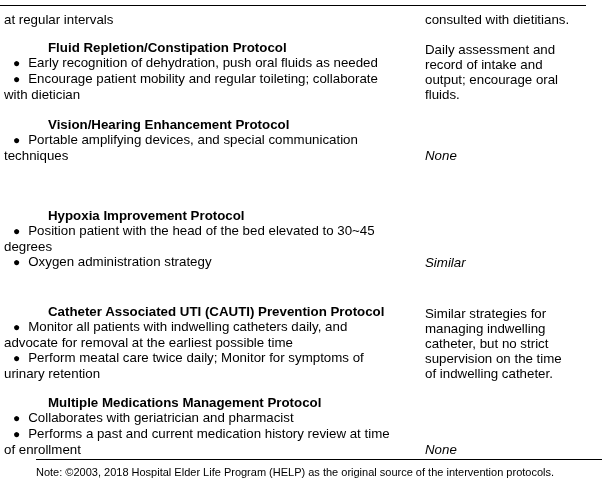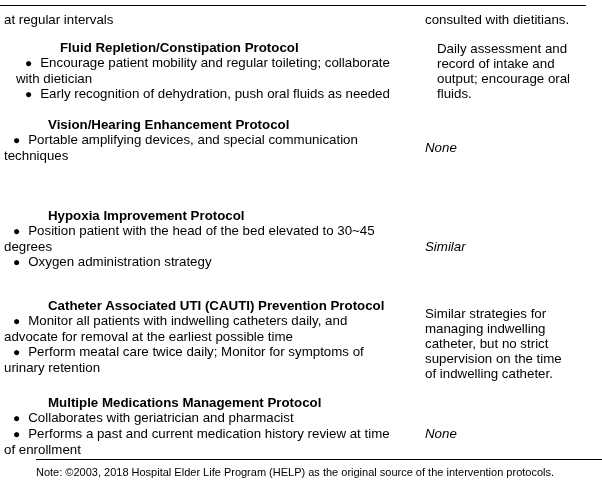--- a/index.html
+++ b/index.html
@@ -19,21 +19,21 @@
   .doc {
     padding-top: 5px;
   }
   .tablebody {
     width: 586px;
     border-top: 1.6px solid #000;
     padding-top: 6px;
   }
   .row {
     display: flex;
-    align-items: center;
+    align-items: flex-end;
   }
   .cell-l {
     width: 425px;
     box-sizing: border-box;
     padding-left: 4px;
     flex-shrink: 0;
   }
   .cell-r {
     flex: 1;
   }
@@ -48,21 +48,21 @@
   }
   .bullet-item {
     text-indent: 9px;
   }
   .bullet {
     font-size: 12px;
     margin-right: 8px;
   }
   .cmp.offset { margin-top: 15px; }
   .cmp.italic { font-style: italic; }
-  .sec0 { margin-bottom: 15px; padding-left: 12px; }
+  .sec0 { margin-bottom: 15px; }
   .sec1 { margin-bottom: 45px; }
   .sec2 { margin-bottom: 21px; }
   .sec3 { margin-bottom: 14px; }
   .sec4 { margin-bottom: 2px; }
   .footer {
     width: 586px;
     border-top: 1.6px solid #000;
     padding-top: 6px;
     font-size: 11px;
     line-height: 13px;
@@ -80,22 +80,22 @@
         <p>at regular intervals</p>
       </div>
       <div class="cell-r">
         <p>consulted with dietitians.</p>
       </div>
     </div>
 
     <div class="row sec0">
       <div class="cell-l">
         <h3 class="ptitle">Fluid Repletion/Constipation Protocol</h3>
+        <p class="bullet-item"><span class="bullet">●</span><span>Early recognition of dehydration, push oral fluids as needed</span></p>
         <p class="bullet-item"><span class="bullet">●</span><span>Encourage patient mobility and regular toileting; collaborate<br>with dietician</span></p>
-        <p class="bullet-item"><span class="bullet">●</span><span>Early recognition of dehydration, push oral fluids as needed</span></p>
       </div>
       <div class="cell-r">
         <p class="cmp">Daily assessment and<br>record of intake and<br>output; encourage oral<br>fluids.</p>
       </div>
     </div>
 
     <div class="row sec1">
       <div class="cell-l">
         <h3 class="ptitle">Vision/Hearing Enhancement Protocol</h3>
         <p class="bullet-item"><span class="bullet">●</span><span>Portable amplifying devices, and special communication<br>techniques</span></p>

